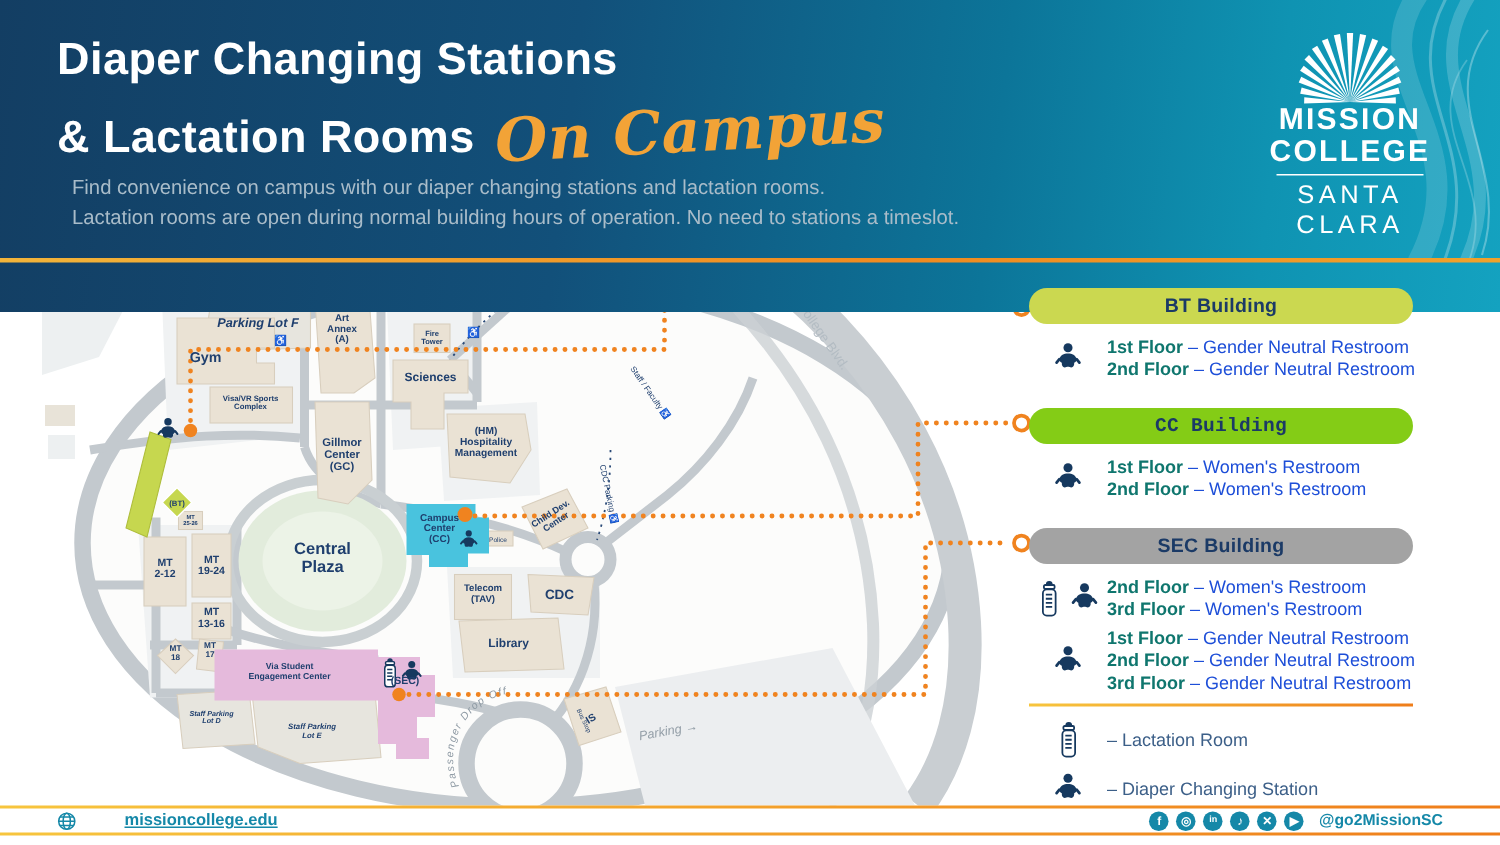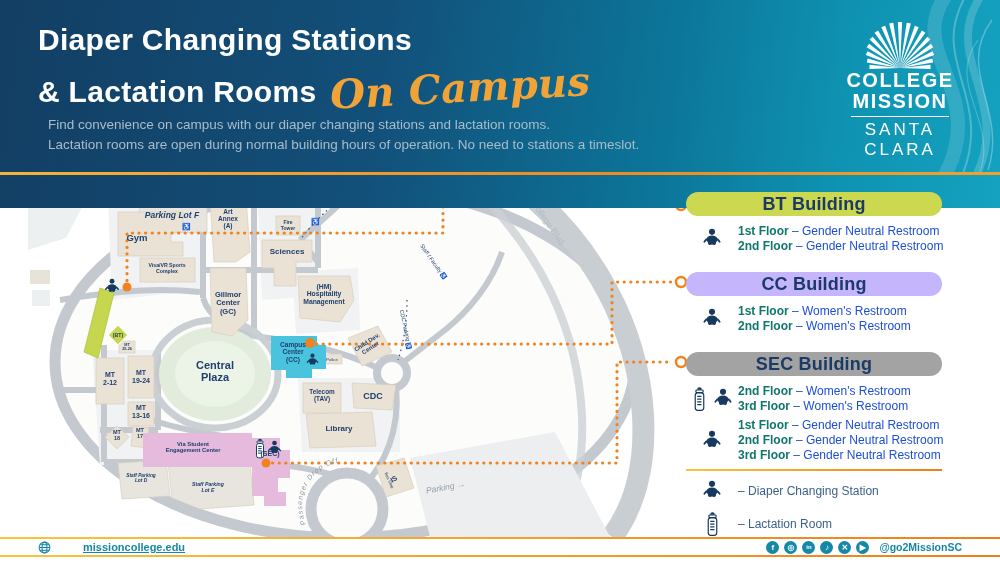--- a/index.html
+++ b/index.html
@@ -20,21 +20,21 @@
   .logo .l1{font-size:20px;font-weight:bold;letter-spacing:1.5px;line-height:21px;}
   .logo .lrule{height:1px;background:#fff;margin:4px 6px 3px 6px;}
   .logo .l2{font-size:17px;letter-spacing:3px;font-weight:normal;}
   .waves{position:absolute;right:0;top:0;}
   
   .mapwrap{position:absolute;left:0;top:0;}
   text{font-family:"Liberation Sans",sans-serif;}
   
   .panels{position:absolute;left:686px;top:192px;width:256px;}
   .pill{height:24px;border-radius:12px;margin-top:18px;text-align:center;line-height:24px;
-        color:#1b3a66;font-weight:bold;font-size:18px;letter-spacing:.2px;}
+        color:#1b3a66;font-weight:bold;font-size:13px;letter-spacing:.2px;}
   .pill:first-child{margin-top:0;}
   .grp{display:flex;margin-top:8px;align-items:center;}
   .grp.tight{margin-top:4px;}
   .grp .ic{width:52px;display:flex;justify-content:center;align-items:center;gap:4px;flex:none;}
   .grp .col{flex:1;}
   .prow{font-size:12px;line-height:15px;white-space:nowrap;}
   .floor{font-weight:bold;color:#0f766e;}
   .desc{color:#1d4ed8;}
   .divider{height:2px;margin-top:6px;background:linear-gradient(90deg,#f7c53d,#ef7d1a);}
   .lgrow{display:flex;align-items:center;margin-top:9px;}
@@ -281,22 +281,22 @@
             <path d="M0,0 L-2.1,-45.70603493516262 L2.1,-45.70603493516262 Z" transform="rotate(11)" fill="#fff"></path>
             <path d="M0,0 L-2.1,-44.8349416730686 L2.1,-44.8349416730686 Z" transform="rotate(22)" fill="#fff"></path>
             <path d="M0,0 L-2.1,-43.418729087126785 L2.1,-43.418729087126785 Z" transform="rotate(33)" fill="#fff"></path>
             <path d="M0,0 L-2.1,-41.50943680541842 L2.1,-41.50943680541842 Z" transform="rotate(44)" fill="#fff"></path>
             <path d="M0,0 L-2.1,-39.17722298161674 L2.1,-39.17722298161674 Z" transform="rotate(55)" fill="#fff"></path>
             <path d="M0,0 L-2.1,-36.5077862892128 L2.1,-36.5077862892128 Z" transform="rotate(66)" fill="#fff"></path>
             <path d="M0,0 L-2.1,-33.59921686950184 L2.1,-33.59921686950184 Z" transform="rotate(77)" fill="#fff"></path>
             <path d="M0,0 L-2.1,-30.55839194724002 L2.1,-30.55839194724002 Z" transform="rotate(88)" fill="#fff"></path>
           </g>
       </svg>
+      <div class="l1">MISSION</div>
       <div class="l1">COLLEGE</div>
-      <div class="l1">MISSION</div>
       <div class="lrule"></div>
       <div class="l2">SANTA CLARA</div>
     </div>
   </div>
   <div class="header-rule"></div>
 
   <div class="panels">
       <div class="pill" style="background: rgb(203, 216, 80);">BT Building</div>
       <div class="grp">
         <div class="ic">
@@ -308,21 +308,21 @@
        C17.5,9.7,15.1,8.3,12,8.3z"></path>
      <path d="M5.6,12.6l-1.9,2.4 M18.4,12.6l1.9,2.4" stroke="#16395f" stroke-width="2" stroke-linecap="round" fill="none"></path>
             </g>
           </svg>
         </div>
         <div class="col">
           <div class="prow"><span class="floor">1st Floor</span><span class="desc"> – Gender Neutral Restroom</span></div>
           <div class="prow"><span class="floor">2nd Floor</span><span class="desc"> – Gender Neutral Restroom</span></div>
         </div>
       </div>
-      <div class="pill" style="background: #c4b5fd;">CC Building</div>
+      <div class="pill" style="background: #84cc16; font-family: Liberation Mono, monospace;">CC Building</div>
       <div class="grp">
         <div class="ic">
           <svg width="22" height="22" viewBox="0 0 24 24">
             <g fill="#16395f">
               <circle cx="12" cy="4.2" r="3.3"></circle>
      <path d="M12,8.3c-3.1,0-5.5,1.4-6.2,3.7c-0.4,1.4,0.3,2.6,1.7,3.1c-0.2,1.9,0.6,3.4,2.1,3.4
        c0.9,0,1.6-0.5,2.4-0.5s1.5,0.5,2.4,0.5c1.5,0,2.3-1.5,2.1-3.4c1.4-0.5,2.1-1.7,1.7-3.1
        C17.5,9.7,15.1,8.3,12,8.3z"></path>
      <path d="M5.6,12.6l-1.9,2.4 M18.4,12.6l1.9,2.4" stroke="#16395f" stroke-width="2" stroke-linecap="round" fill="none"></path>
             </g>
@@ -373,44 +373,44 @@
         </div>
         <div class="col">
           <div class="prow"><span class="floor">1st Floor</span><span class="desc"> – Gender Neutral Restroom</span></div>
           <div class="prow"><span class="floor">2nd Floor</span><span class="desc"> – Gender Neutral Restroom</span></div>
           <div class="prow"><span class="floor">3rd Floor</span><span class="desc"> – Gender Neutral Restroom</span></div>
         </div>
       </div>
       <div class="divider"></div>
       <div class="lgrow">
         <div class="ic">
-          <svg width="22" height="22" viewBox="0 0 24 24">
-            <g fill="#16395f">
-              <circle cx="12" cy="4.2" r="3.3"></circle>
-     <path d="M12,8.3c-3.1,0-5.5,1.4-6.2,3.7c-0.4,1.4,0.3,2.6,1.7,3.1c-0.2,1.9,0.6,3.4,2.1,3.4
-       c0.9,0,1.6-0.5,2.4-0.5s1.5,0.5,2.4,0.5c1.5,0,2.3-1.5,2.1-3.4c1.4-0.5,2.1-1.7,1.7-3.1
-       C17.5,9.7,15.1,8.3,12,8.3z"></path>
-     <path d="M5.6,12.6l-1.9,2.4 M18.4,12.6l1.9,2.4" stroke="#16395f" stroke-width="2" stroke-linecap="round" fill="none"></path>
-            </g>
-          </svg>
-        </div>
-        <div class="lab">– Diaper Changing Station</div>
-      </div>
-      <div class="lgrow">
-        <div class="ic">
           <svg width="17" height="26" viewBox="0 0 20 30">
             <g stroke="#16395f" stroke-width="1.4" fill="#fff">
      <path d="M10,1.2 c2,0 2.8,1.4 2.6,2.8 h-5.2 c-0.2,-1.4 0.6,-2.8 2.6,-2.8 z" fill="#16395f" stroke="none"></path>
      <rect x="5.8" y="4.4" width="8.4" height="3" rx="1"></rect>
      <rect x="5" y="7.9" width="10" height="20.5" rx="3"></rect>
      <path d="M7.3,12 h5 M7.3,15.2 h5 M7.3,18.4 h5 M7.3,21.6 h5" fill="none"></path>
             </g>
           </svg>
         </div>
         <div class="lab">– Lactation Room</div>
+      </div>
+      <div class="lgrow">
+        <div class="ic">
+          <svg width="22" height="22" viewBox="0 0 24 24">
+            <g fill="#16395f">
+              <circle cx="12" cy="4.2" r="3.3"></circle>
+     <path d="M12,8.3c-3.1,0-5.5,1.4-6.2,3.7c-0.4,1.4,0.3,2.6,1.7,3.1c-0.2,1.9,0.6,3.4,2.1,3.4
+       c0.9,0,1.6-0.5,2.4-0.5s1.5,0.5,2.4,0.5c1.5,0,2.3-1.5,2.1-3.4c1.4-0.5,2.1-1.7,1.7-3.1
+       C17.5,9.7,15.1,8.3,12,8.3z"></path>
+     <path d="M5.6,12.6l-1.9,2.4 M18.4,12.6l1.9,2.4" stroke="#16395f" stroke-width="2" stroke-linecap="round" fill="none"></path>
+            </g>
+          </svg>
+        </div>
+        <div class="lab">– Diaper Changing Station</div>
       </div>
     </div>
 
   <div class="footer">
     <a class="weblink" href="#">
       <svg width="13" height="13" viewBox="0 0 14 14">
         <g fill="none" stroke="#1588a8" stroke-width="1.1">
           <circle cx="7" cy="7" r="5.8"></circle>
             <ellipse cx="7" cy="7" rx="2.6" ry="5.8"></ellipse>
           <line x1="1.2" y1="7" x2="12.8" y2="7"></line>

